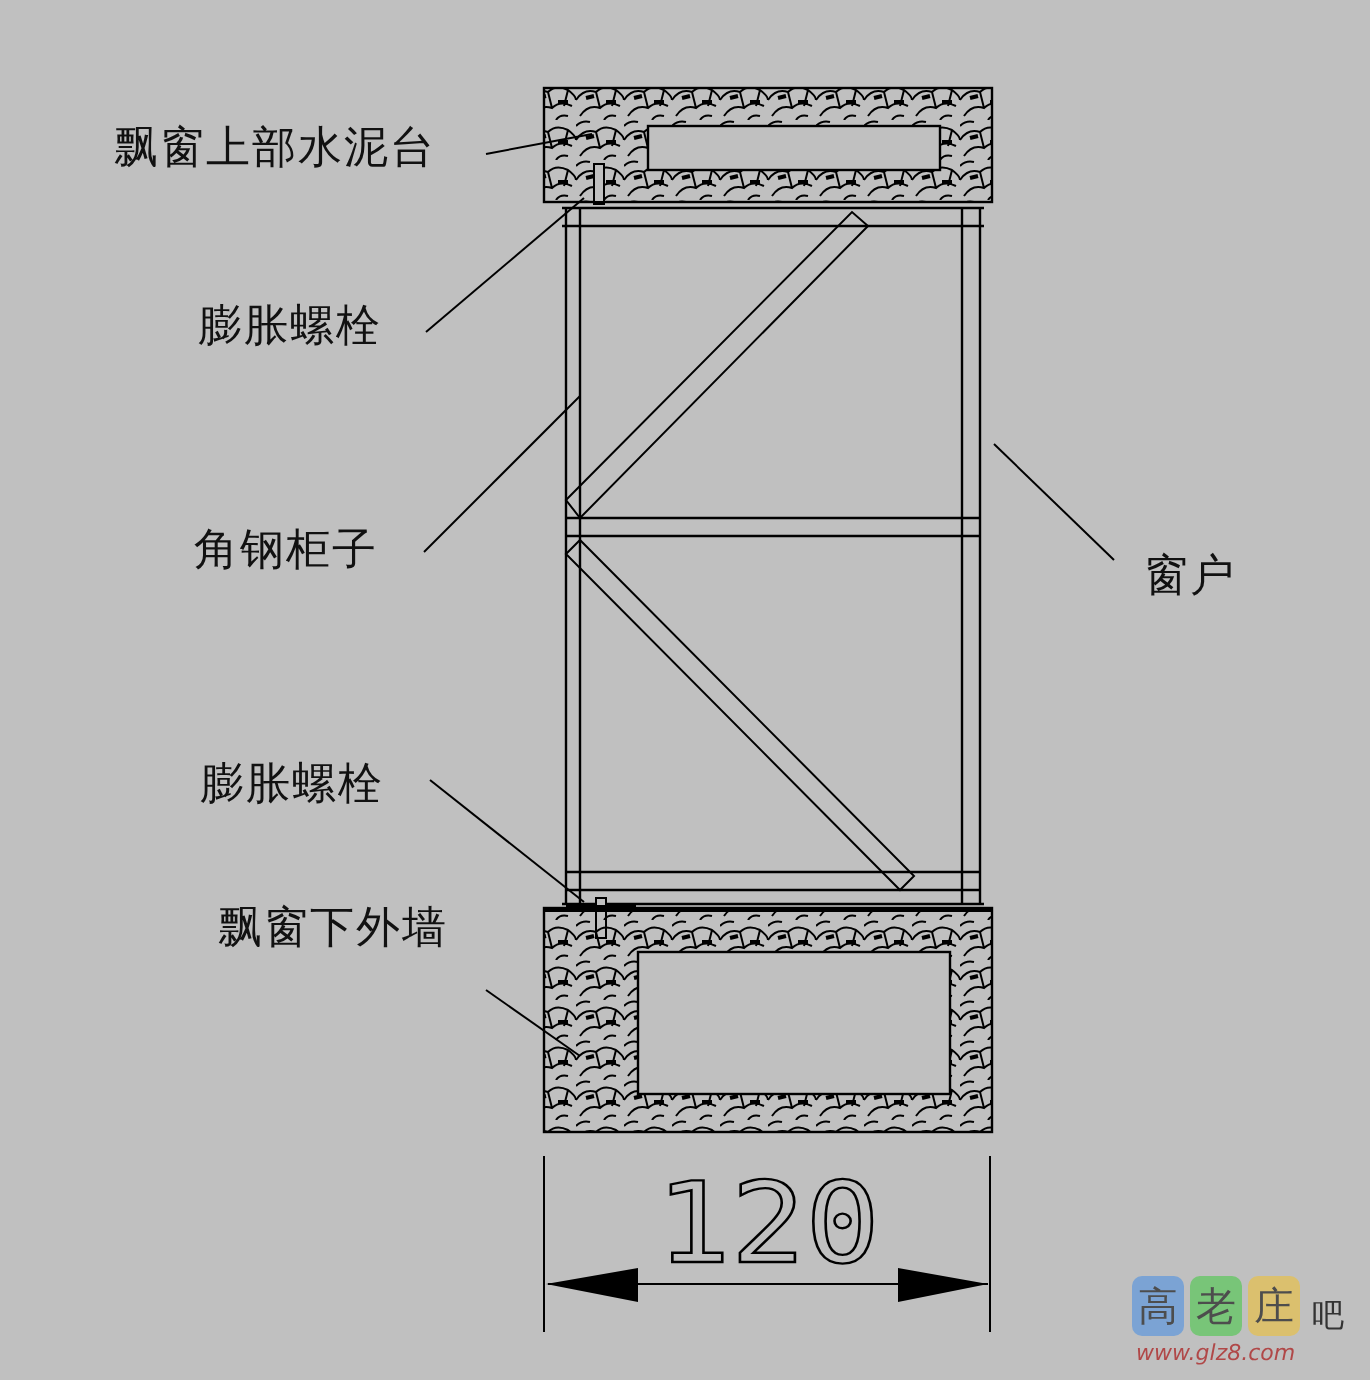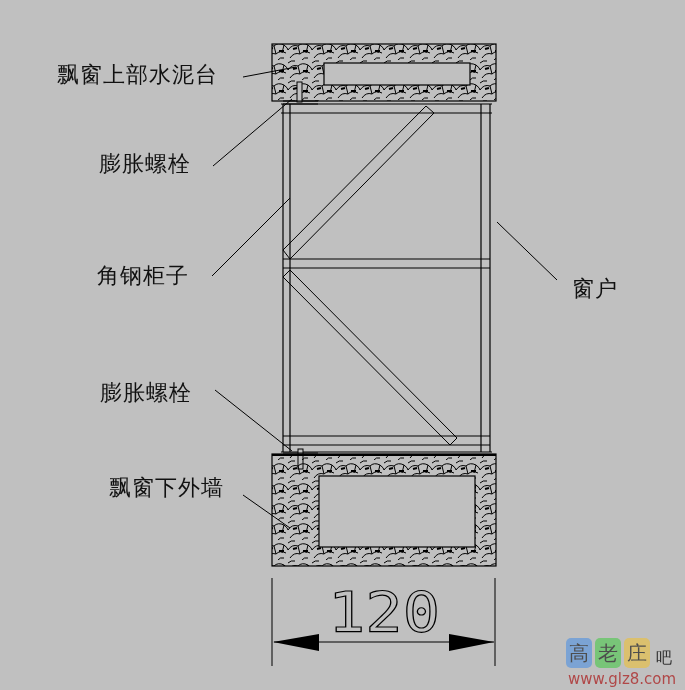--- a/index.html
+++ b/index.html
@@ -28,22 +28,23 @@
       position: absolute; top: 4px;
       width: 26px; height: 30px;
       border-radius: 5px;
       opacity: 0.85;
       display: flex; align-items: center; justify-content: center;
       font-size: 20px; color: #3a3a3a;
       font-family: "DejaVu Serif", serif;
     }
     .wm-url {
       position: absolute; left: 4px; top: 36px;
-      font-size: 15px; color: #b04848;
+      font-size: 11px; color: #b04848;
       font-family: "DejaVu Sans", sans-serif;
+      font-style: italic;
     }
     .wm-ba {
       position: absolute; left: 92px; top: 14px;
       font-size: 16px; color: #333;
     }
   </style>
 </head>
 <body>
 
 <svg id="canvas" width="685" height="690" viewBox="0 0 685 690">
@@ -118,21 +119,21 @@
     <polygon points="494,642 449,634 449,651" fill="#000" stroke="none"></polygon>
   </g>
   <text x="384" y="631" text-anchor="middle" font-family="DejaVu Sans Mono, monospace" font-size="56" font-weight="normal" fill="none" stroke="#000" stroke-width="1.2" textLength="112" lengthAdjust="spacingAndGlyphs">120</text>
 </svg>
 
 <div class="label" style="left:57px; top:64px;text-align:right;">飘窗上部水泥台</div>
 <div class="label" style="left:99px; top:153px;">膨胀螺栓</div>
 <div class="label" style="left:97px; top:265px;">角钢柜子</div>
 <div class="label" style="left:572px; top:278px;">窗户</div>
 <div class="label" style="left:100px; top:382px;">膨胀螺栓</div>
-<div class="label" style="left:109px; top:479px;font-family:Liberation Mono, monospace;">飘窗下外墙</div>
+<div class="label" style="left:109px; top:454px;">飘窗下外墙</div>
 
 <div class="watermark">
   <div class="wm-box" style="left:2px; background:#6f9fd8;">高</div>
   <div class="wm-box" style="left:31px; background:#6cc66c;">老</div>
   <div class="wm-box" style="left:60px; background:#e0c060;">庄</div>
   <div class="wm-ba">吧</div>
   <div class="wm-url">www.glz8.com</div>
 </div>
 
 </body></html>

